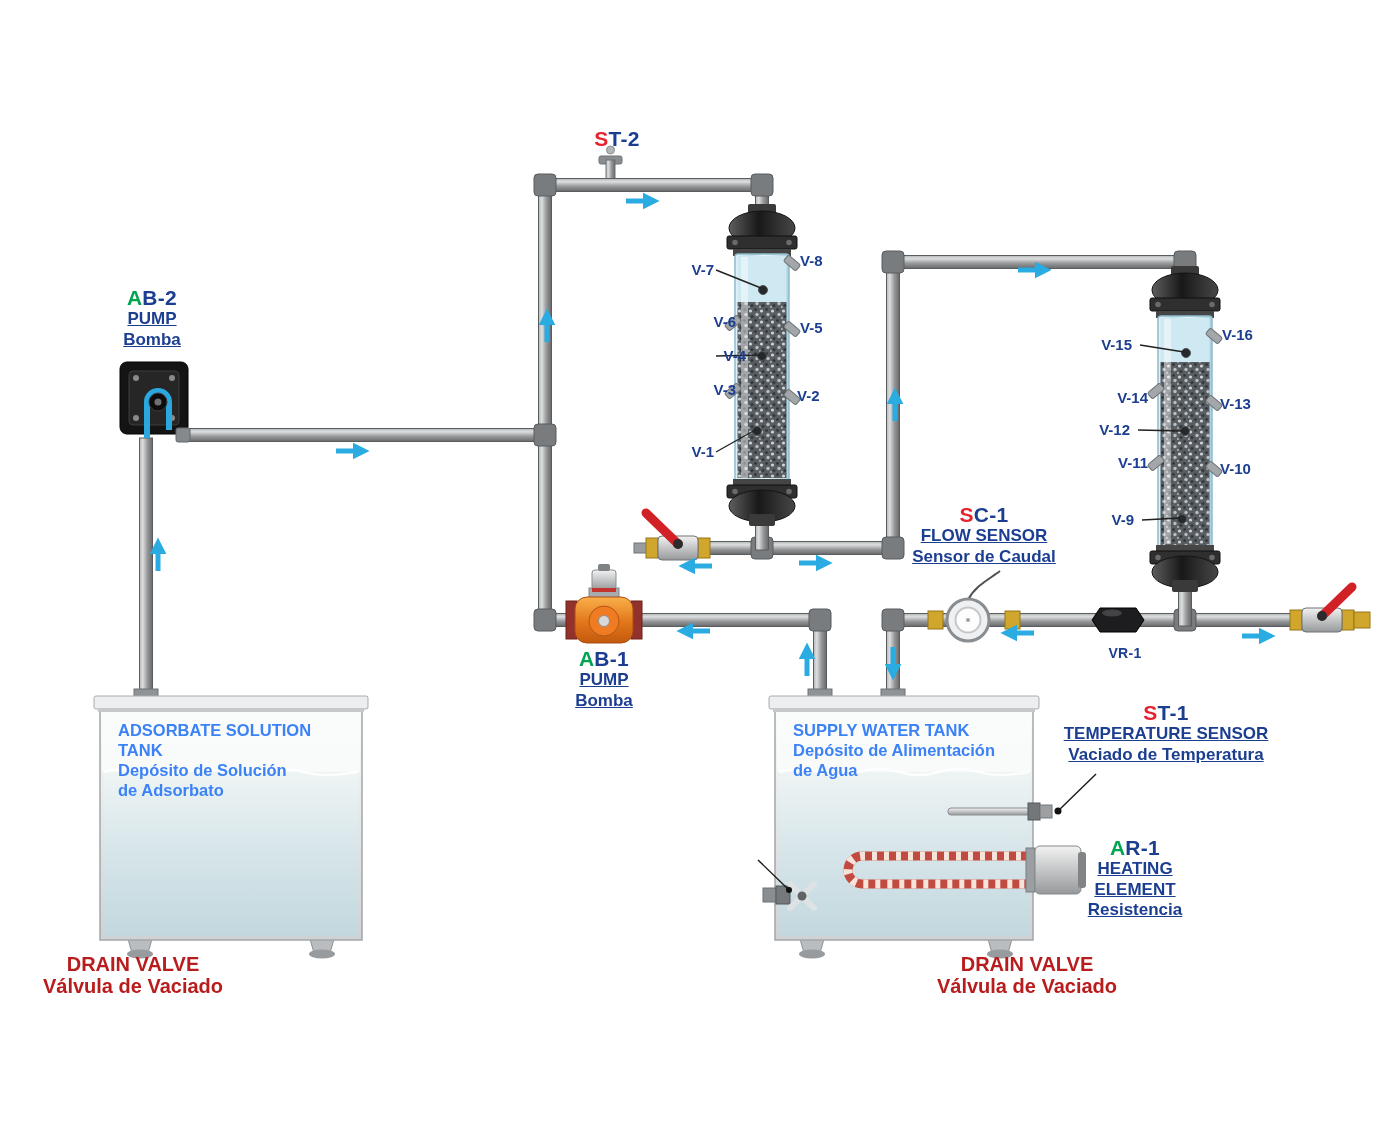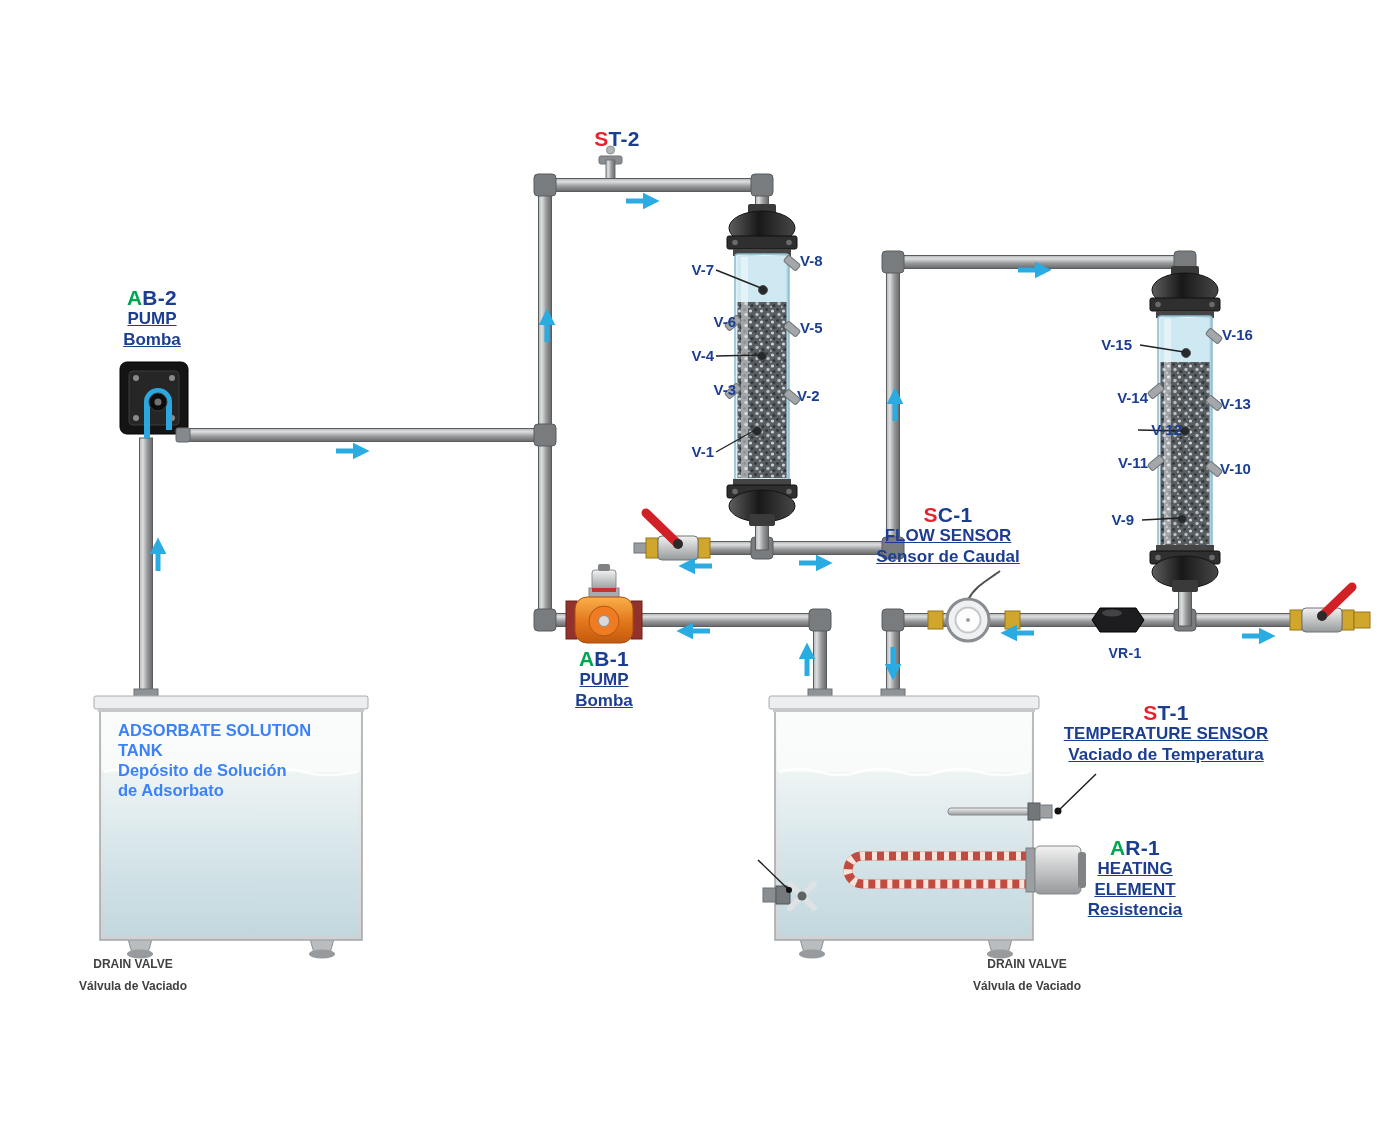--- a/index.html
+++ b/index.html
@@ -8,21 +8,21 @@
   svg{position:absolute;left:0;top:0;}
   .lbl{position:absolute;font-weight:700;color:#1c3e91;text-align:center;line-height:21px;}
   .lbl .id{font-size:21px;letter-spacing:.3px;line-height:23px;}
   .lbl .sub{font-size:17px;line-height:20.5px;text-decoration:underline;}
   .red{color:#e8212e;}
   .green{color:#00a552;}
   .vlbl{position:absolute;font-weight:700;color:#1c3e91;font-size:15px;width:48px;line-height:21px;}
   .vl{text-align:right;}
   .vr{text-align:left;}
   .tanktext{position:absolute;font-weight:700;color:#3b82f6;font-size:16.5px;line-height:20px;text-align:left;}
-  .drain{position:absolute;font-weight:700;color:#404040;font-size:12px;line-height:22px;text-align:center;}
+  .drain{position:absolute;font-weight:700;color:#b91c1c;font-size:20px;line-height:22px;text-align:center;}
 </style>
 </head>
 <body>
 
 <div id="canvas">
 
 <svg width="1393" height="1125" viewBox="0 0 1393 1125">
   <defs>
     <linearGradient id="gPipeH" x1="0" y1="0" x2="0" y2="1">
       <stop offset="0" stop-color="#b4b7b9"></stop>
@@ -351,21 +351,21 @@
   <div class="sub">PUMP</div>
   <div class="sub">Bomba</div>
 </div>
 
 <div class="lbl" style="left:544px;top:647px;width:120px">
   <div class="id"><span class="green">A</span><span>B-1</span></div>
   <div class="sub">PUMP</div>
   <div class="sub">Bomba</div>
 </div>
 
-<div class="lbl" style="left:843px;top:503px;width:210px">
+<div class="lbl" style="left:879px;top:503px;width:210px">
   <div class="id"><span class="red">S</span><span>C-1</span></div>
   <div class="sub">FLOW SENSOR</div>
   <div class="sub">Sensor de Caudal</div>
 </div>
 
 <div class="lbl" style="left:1040px;top:701px;width:252px">
   <div class="id"><span class="red">S</span><span>T-1</span></div>
   <div class="sub">TEMPERATURE SENSOR</div>
   <div class="sub">Vaciado de Temperatura</div>
 </div>
@@ -382,41 +382,46 @@
   <div class="id" style="font-size:14px">VR-1</div>
 </div>
 
 <div class="tanktext" style="left:118px;top:720px;width:230px">
   <div>ADSORBATE SOLUTION</div>
   <div>TANK</div>
   <div>Depósito de Solución</div>
   <div>de Adsorbato</div>
 </div>
 
+<div class="tanktext" style="left:793px;top:720px;width:230px">
+  <div>SUPPLY WATER TANK</div>
+  <div>Depósito de Alimentación</div>
+  <div>de Agua</div>
+</div>
 
 <div class="drain" style="left:30px;top:953px;width:206px">
   <div>DRAIN VALVE</div>
   <div>Válvula de Vaciado</div>
 </div>
 <div class="drain" style="left:924px;top:953px;width:206px">
   <div>DRAIN VALVE</div>
   <div>Válvula de Vaciado</div>
 </div>
 
 <div class="vlbl vl" style="left:666px;top:259px">V-7</div>
 <div class="vlbl vr" style="left:800px;top:250px">V-8</div>
 <div class="vlbl vl" style="left:688px;top:311px">V-6</div>
 <div class="vlbl vr" style="left:800px;top:317px">V-5</div>
-<div class="vlbl vl" style="left:666px;top:345px">V-4</div>
+<div class="vlbl vl" style="left:698px;top:345px">V-4</div>
 <div class="vlbl vl" style="left:688px;top:379px">V-3</div>
 <div class="vlbl vr" style="left:797px;top:385px">V-2</div>
 <div class="vlbl vl" style="left:666px;top:441px">V-1</div>
 
 <div class="vlbl vl" style="left:1084px;top:334px">V-15</div>
 <div class="vlbl vr" style="left:1222px;top:324px">V-16</div>
 <div class="vlbl vl" style="left:1100px;top:387px">V-14</div>
 <div class="vlbl vr" style="left:1220px;top:393px">V-13</div>
-<div class="vlbl vl" style="left:1134px;top:419px">V-12</div>
+<div class="vlbl vl" style="left:1082px;top:419px">V-12</div>
 <div class="vlbl vl" style="left:1100px;top:452px">V-11</div>
 <div class="vlbl vr" style="left:1220px;top:458px">V-10</div>
 <div class="vlbl vl" style="left:1086px;top:509px">V-9</div>
 
 </div>
 
 </body></html>

